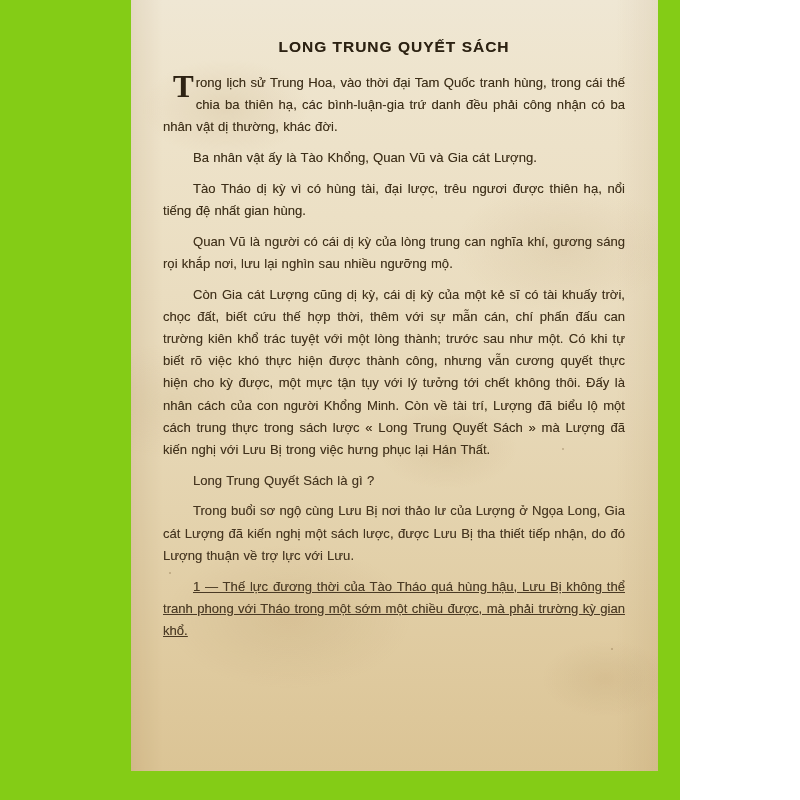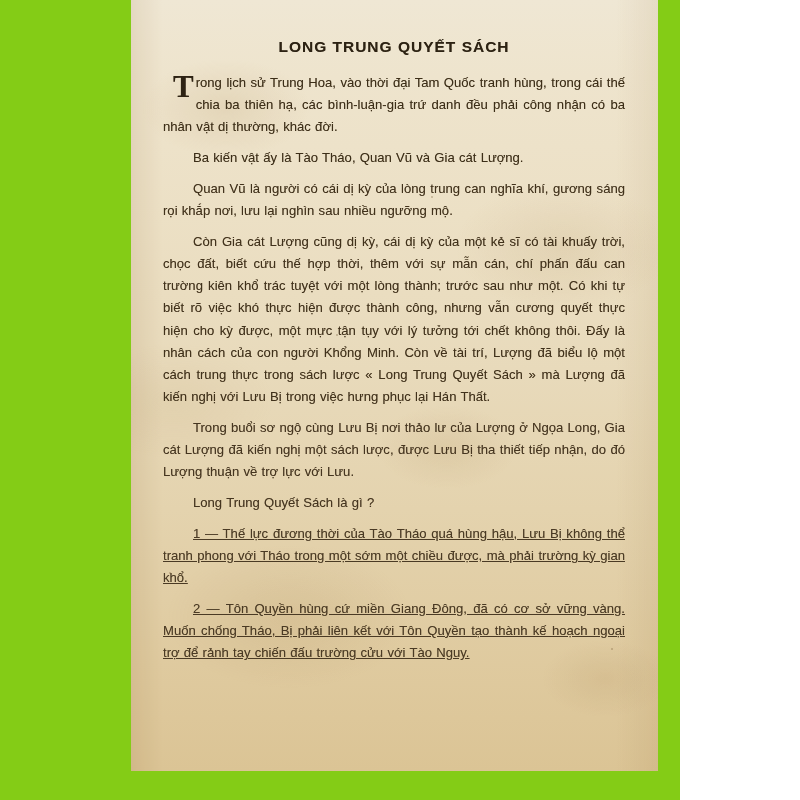--- a/index.html
+++ b/index.html
@@ -158,32 +158,32 @@
     <span class="speck" style="left:480px; top:648px; width:2px; height:2px;"></span>
 
     <div class="text-column">
 
       <h1 class="page-title">LONG TRUNG QUYẾT SÁCH</h1>
 
       <div class="body-text">
 
         <p class="drop-cap-para ink-1"><span class="drop-cap">T</span><span>rong lịch sử Trung Hoa, vào thời đại Tam Quốc tranh hùng, trong cái thế chia ba thiên hạ, các bình-luận-gia trứ danh đều phải công nhận có ba nhân vật dị thường, khác đời.</span></p>
 
-        <p class="ink-1">Ba kiến vật ấy là Tào Tháo, Quan Vũ và Gia cát Lượng.</p>
+        <p class="ink-1">Ba nhân vật ấy là Tào Khổng, Quan Vũ và Gia cát Lượng.</p>
 
+        <p class="ink-1">Tào Tháo dị kỳ vì có hùng tài, đại lược, trêu ngươi được thiên hạ, nổi tiếng đệ nhất gian hùng.</p>
 
         <p class="ink-2">Quan Vũ là người có cái dị kỳ của lòng trung can nghĩa khí, gương sáng rọi khắp nơi, lưu lại nghìn sau nhiều ngưỡng mộ.</p>
 
         <p class="ink-2">Còn Gia cát Lượng cũng dị kỳ, cái dị kỳ của một kẻ sĩ có tài khuấy trời, chọc đất, biết cứu thế hợp thời, thêm với sự mẫn cán, chí phấn đấu can trường kiên khổ trác tuyệt với một lòng thành; trước sau như một. Có khi tự biết rõ việc khó thực hiện được thành công, nhưng vẫn cương quyết thực hiện cho kỳ được, một mực tận tụy với lý tưởng tới chết không thôi. Đấy là nhân cách của con người Khổng Minh. Còn về tài trí, Lượng đã biểu lộ một cách trung thực trong sách lược « Long Trung Quyết Sách » mà Lượng đã kiến nghị với Lưu Bị trong việc hưng phục lại Hán Thất.</p>
 
+        <p class="ink-3">Long Trung Quyết Sách là gì ?</p>
+
         <p class="ink-3">Trong buổi sơ ngộ cùng Lưu Bị nơi thảo lư của Lượng ở Ngọa Long, Gia cát Lượng đã kiến nghị một sách lược, được Lưu Bị tha thiết tiếp nhận, do đó Lượng thuận về trợ lực với Lưu.</p>
-
-        <p class="ink-3">Long Trung Quyết Sách là gì ?</p>
 
 
         <p class="ink-4 numbered">1 — Thế lực đương thời của Tào Tháo quá hùng hậu, Lưu Bị không thể tranh phong với Tháo trong một sớm một chiều được, mà phải trường kỳ gian khổ.</p>
 
-        <p class="ink-4 numbered">2 — Tôn Quyền hùng cứ miền Giang Đông, đã có cơ sở vững vàng. Muốn chống Tháo, Bị phải liên kết với Tôn Quyền tạo thành kế hoạch ngoại trợ để rảnh tay chiến đấu trường cửu với Tào Nguy.</p>
 
       </div>
     </div>
   </div>
 </div>
 
 </body></html>

